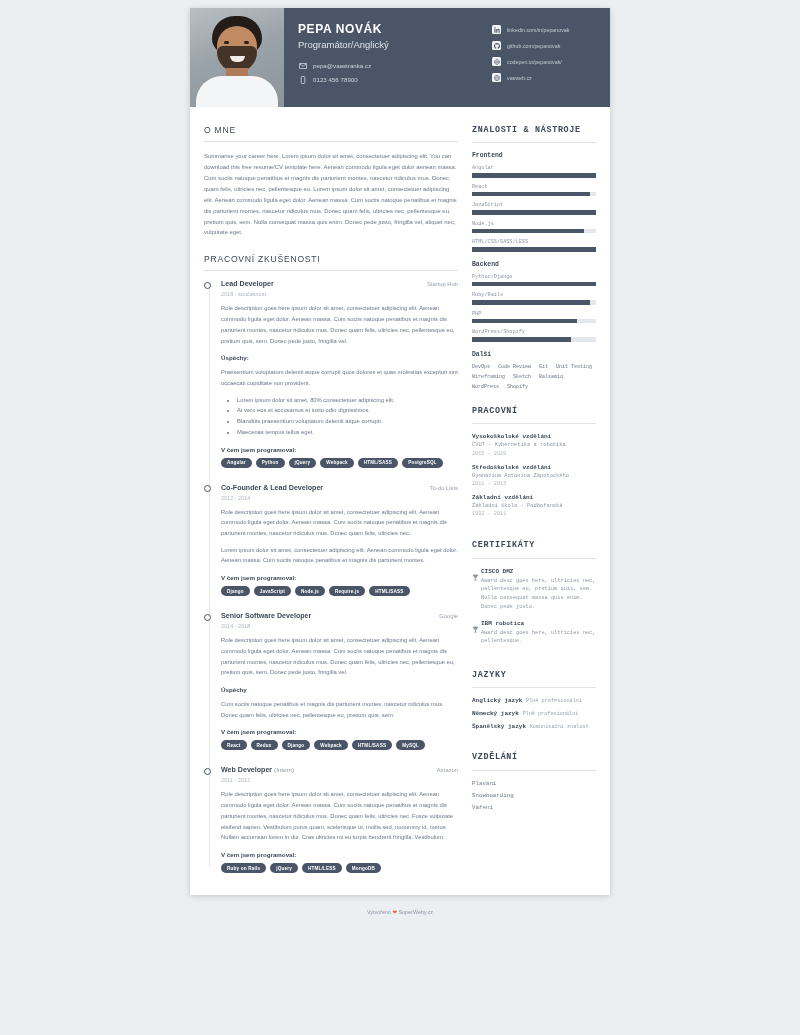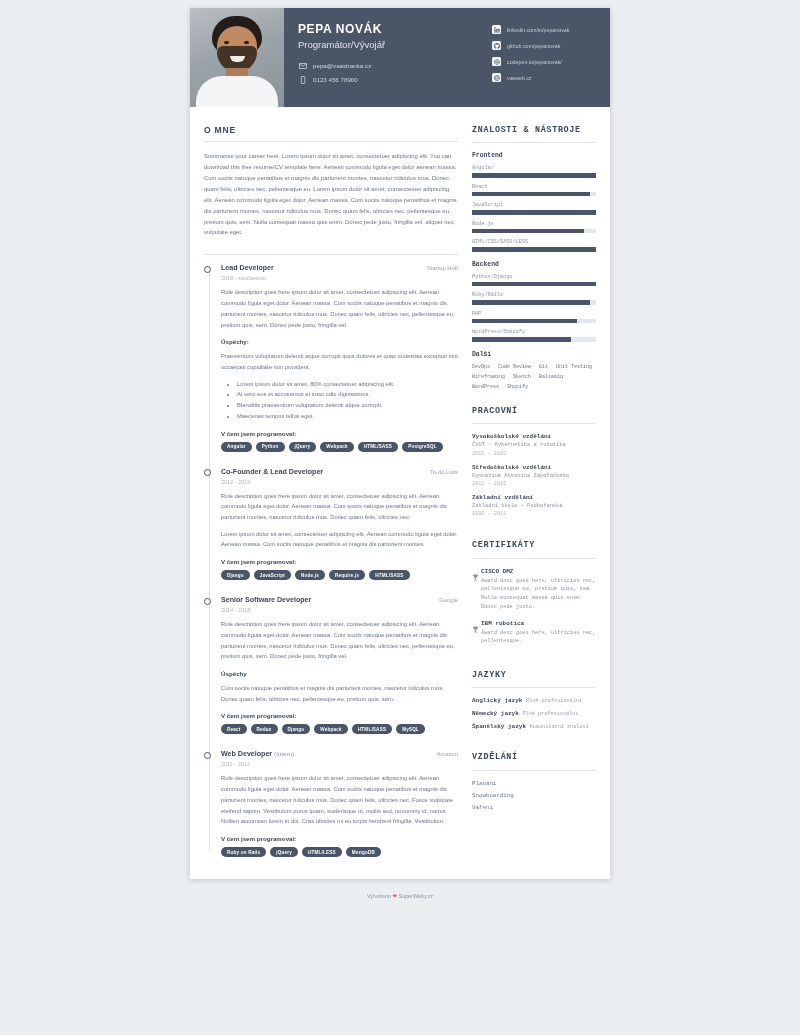--- a/index.html
+++ b/index.html
@@ -46,21 +46,21 @@
   .hdr-links { width: 118px; padding: 17px 8px 0 0; }
   .l-row { display: flex; align-items: center; font-size: 5.3px; color: #c3cad2; margin-bottom: 7px; }
   .l-ico { width: 9px; height: 9px; background: #f1f3f5; border-radius: 1.5px;
            margin-right: 6px; display: inline-flex; align-items: center;
            justify-content: center; flex: 0 0 9px; }
   .l-ico svg { width: 6px; height: 6px; fill: #4a5568; }
   
   .body { display: flex; padding: 18px 14px 22px 14px; }
   .col-main { width: 268px; padding-right: 14px; }
   .col-side { width: 124px; font-family: Liberation Mono, monospace; }
-  .sec-title { font-size: 8.6px; font-weight: bold; letter-spacing: .75px;
+  .sec-title { font-size: 8.6px; font-weight: normal; letter-spacing: .75px;
                color: #3d4856; padding-bottom: 6px; }
   .sec-rule { border-bottom: 1px solid #dfe3e8; margin-bottom: 9px; }
   .about-text { font-size: 5.9px; line-height: 1.85; color: #6b7688; text-align: left; }
   
   .exp-wrap { position: relative; padding-left: 17px; margin-top: 8px; }
   .exp-line { position: absolute; left: 4.5px; top: 6px; bottom: 6px; width: 1px; background: #e2e6ea; }
   .job { position: relative; margin-bottom: 16px; }
   .job:last-child { margin-bottom: 0; }
   .dot { position: absolute; left: -17px; top: 1.5px; width: 7px; height: 7px;
          border: 1.6px solid #4a5568; border-radius: 50%; background: #fff; }
@@ -115,21 +115,21 @@
         <div class="face"></div>
         <div class="beard"></div>
         <div class="eyeL"></div>
         <div class="eyeR"></div>
         <div class="mouth"></div>
         <div class="neck"></div>
         <div class="shirt"></div>
       </div>
       <div class="hdr-main">
         <div class="hdr-name">PEPA NOVÁK</div>
-        <div class="hdr-role">Programátor/Vývojář</div>
+        <div class="hdr-role">Programátor/Anglický</div>
         <div class="hdr-contact">
           <div class="c-row">
             <span class="c-ico">
               <svg viewBox="0 0 16 16">
                   <path d="M1 3h14v10H1z" fill="none" stroke="#cfd5dc" stroke-width="1.6"></path>
                   <path d="M1.5 3.8L8 8.6l6.5-4.8" fill="none" stroke="#cfd5dc" stroke-width="1.6"></path>
                 </svg>
             </span>
             <span>pepa@vaastranka.cz</span>
           </div>
@@ -186,20 +186,21 @@
 
     <div class="body">
 
       <div class="col-main">
         <div class="sec-title">O MNE</div>
         <div class="sec-rule"></div>
         <div class="about-text">Summarise your career here. Lorem ipsum dolor sit amet, consectetuer adipiscing elit. You can download this free resume/CV template here. Aenean commodo ligula eget dolor aenean massa. Cum sociis natoque penatibus et magnis dis parturient montes, nascetur ridiculus mus. Donec quam felis, ultricies nec, pellentesque eu. Lorem ipsum dolor sit amet, consectetuer adipiscing elit. Aenean commodo ligula eget dolor. Aenean massa. Cum sociis natoque penatibus et magnis dis parturient montes, nascetur ridiculus mus. Donec quam felis, ultricies nec, pellentesque eu, pretium quis, sem. Nulla consequat massa quis enim. Donec pede justo, fringilla vel, aliquet nec, vulputate eget.</div>
 
         <div class="sec-gap"></div>
 
+        <div class="sec-title">PRACOVNÍ ZKUŠENOSTI</div>
         <div class="sec-rule"></div>
 
         <div class="exp-wrap">
           <div class="exp-line"></div>
 
           <div class="job">
             <div class="dot"></div>
             <div class="job-head">
               <div class="job-title">Lead Developer</div>
               <div class="job-company">Startup Hub</div>

